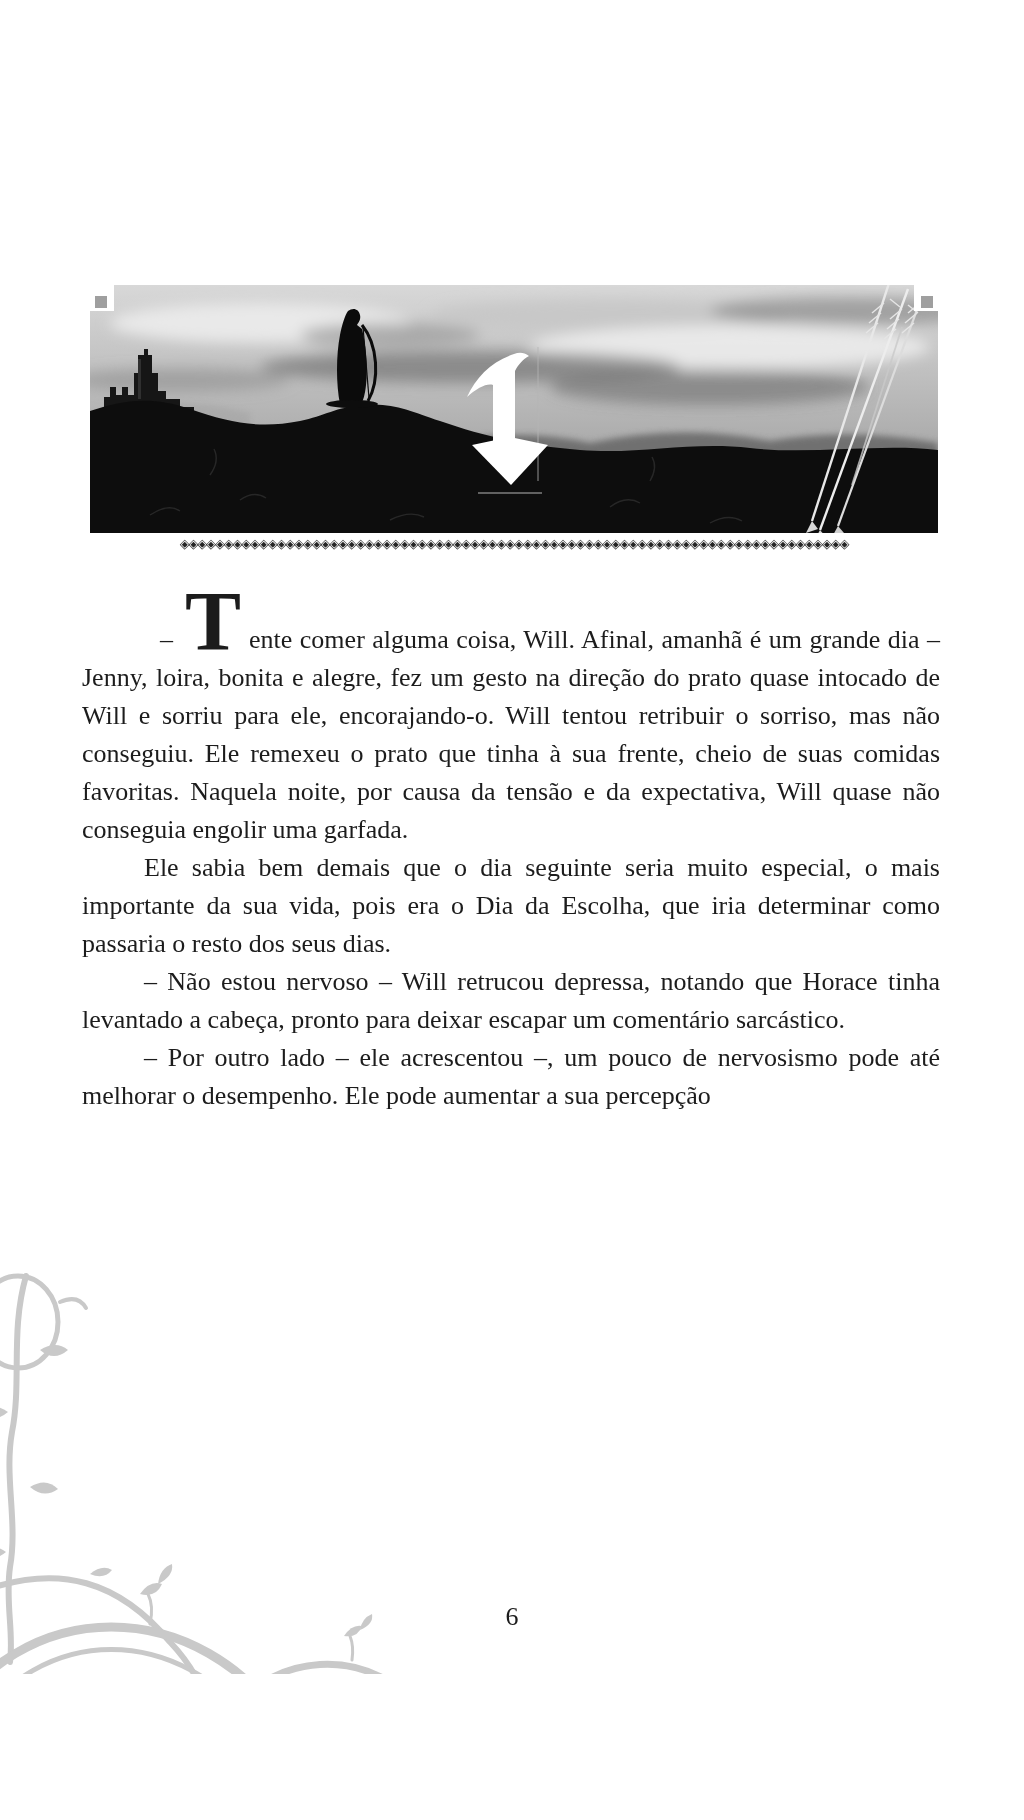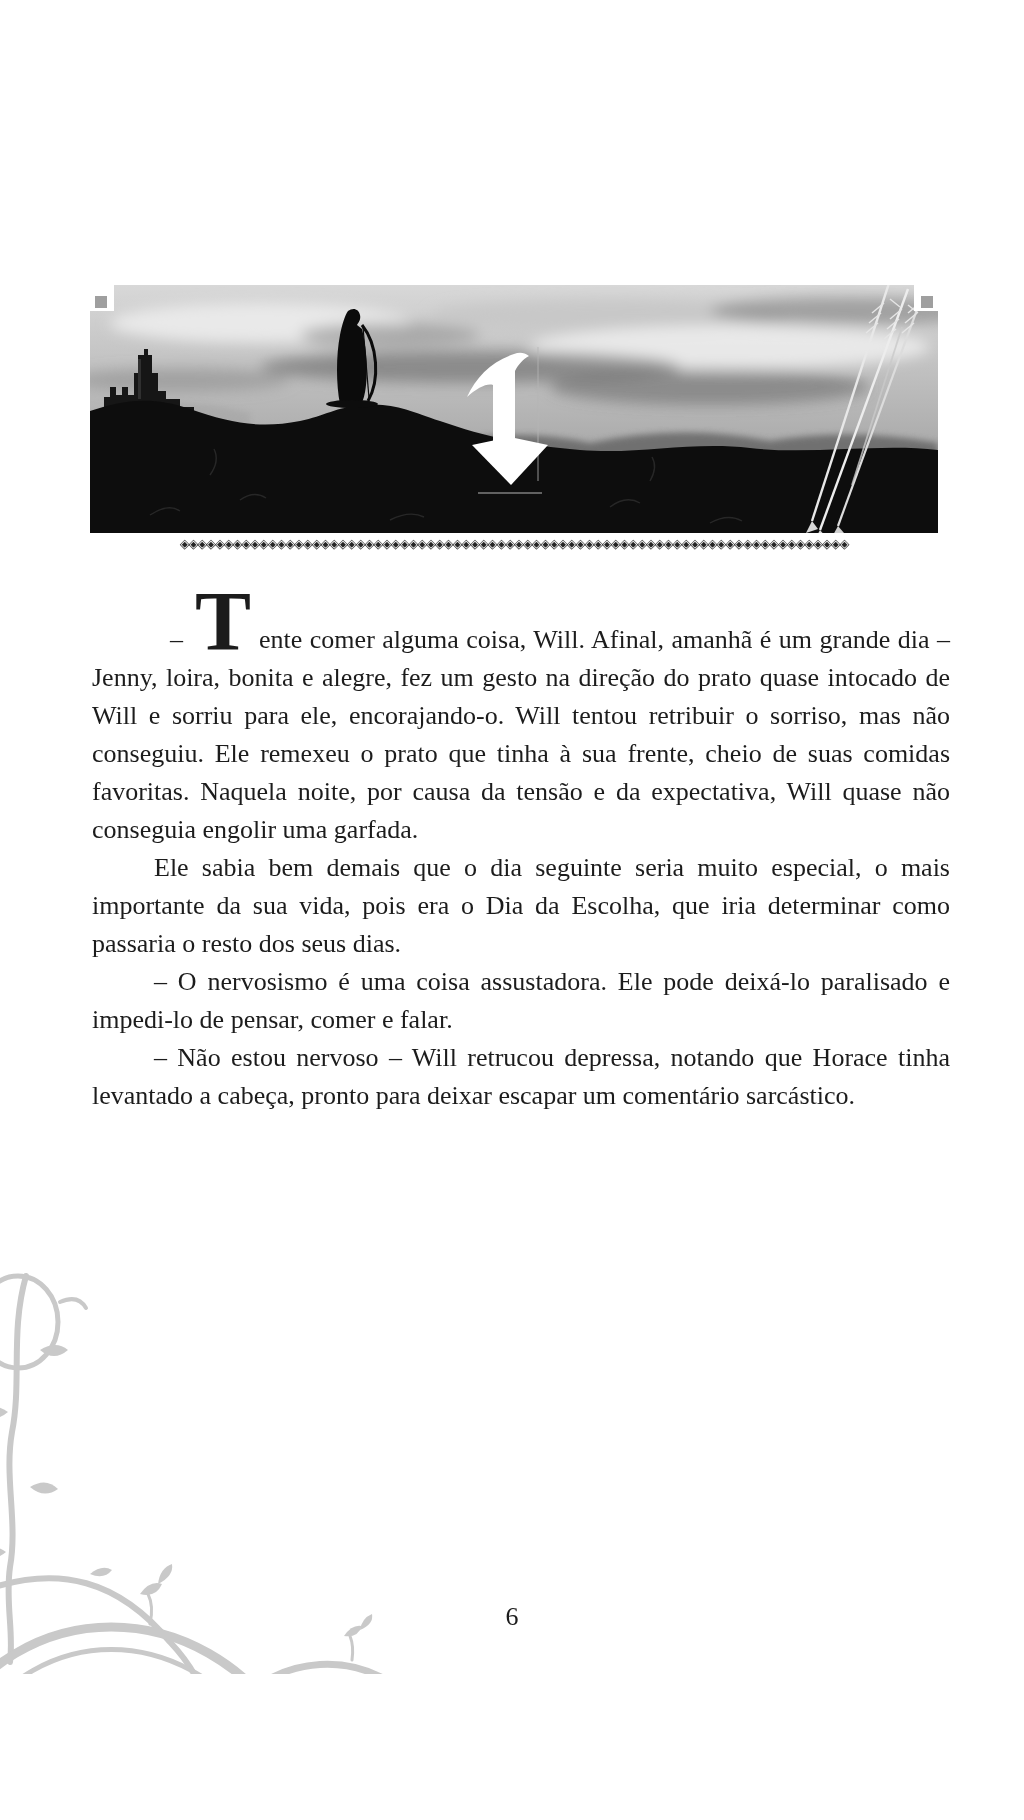--- a/index.html
+++ b/index.html
@@ -19,21 +19,21 @@
   
   .divider{
     position:absolute;left:90px;top:536px;width:848px;height:17px;
     overflow:hidden;white-space:nowrap;text-align:center;
     font-family:"DejaVu Sans",sans-serif;font-size:13px;line-height:16px;
     letter-spacing:-1.2px;color:#262626;
   }
 
   
   .text-block{
-    position:absolute;left:92px;top:560px;width:858px;
+    position:absolute;left:82px;top:560px;width:858px;
     font-size:26px;line-height:38px;text-align:justify;
   }
   .text-block p{margin:0;padding:0;text-indent:62px;}
   .text-block p.p-first{text-indent:0;margin-top:60px;}
   .lead-dash{margin-left:78px;}
   .initial{
     font-size:84px;line-height:0;font-weight:bold;letter-spacing:-2px;
     margin:0 10px 0 12px;position:relative;top:2px;
     font-family:"Liberation Serif",serif;
   }
@@ -147,22 +147,22 @@
         <rect x="831" y="11" width="12" height="12" fill="#9f9f9f"></rect>
       </g>
     </svg>
   </div>
 
   <div class="divider">◈◈◈◈◈◈◈◈◈◈◈◈◈◈◈◈◈◈◈◈◈◈◈◈◈◈◈◈◈◈◈◈◈◈◈◈◈◈◈◈◈◈◈◈◈◈◈◈◈◈◈◈◈◈◈◈◈◈◈◈◈◈◈◈◈◈◈◈◈◈◈◈◈◈◈◈</div>
 
   <div class="text-block">
     <p class="p-first"><span class="lead-dash">–</span><span class="initial">T</span><span>ente comer alguma coisa, Will. Afinal, amanhã é um grande dia – Jenny, loira, bonita e alegre, fez um gesto na direção do prato quase intocado de Will e sorriu para ele, encorajando-o. Will tentou retribuir o sorriso, mas não conseguiu. Ele remexeu o prato que tinha à sua frente, cheio de suas comidas favoritas. Naquela noite, por causa da tensão e da expectativa, Will quase não conseguia engolir uma garfada.</span></p>
     <p>Ele sabia bem demais que o dia seguinte seria muito especial, o mais importante da sua vida, pois era o Dia da Escolha, que iria determinar como passaria o resto dos seus dias.</p>
-    <p>– O nervosismo é uma coisa assustadora. Ele pode deixá-lo paralisado e impedi-lo de pensar, comer e falar.</p>
     <p>– Não estou nervoso – Will retrucou depressa, notando que Horace tinha levantado a cabeça, pronto para deixar escapar um comentário sarcástico.</p>
+    <p>– Por outro lado – ele acrescentou –, um pouco de nervosismo pode até melhorar o desempenho. Ele pode aumentar a sua percepção</p>
   </div>
 
   <div class="page-number">6</div>
 
   <div class="floral">
     <svg viewBox="0 0 430 412">
       <g stroke="#c9c9c9" fill="none" stroke-linecap="round">
         <ellipse cx="18" cy="60" rx="40" ry="46" stroke-width="5"></ellipse>
         <path d="M26,14 C10,70 22,120 12,170 C4,215 18,260 10,305 C5,340 14,370 10,400" stroke-width="6"></path>
         <path d="M60,40 q18,-8 26,6" stroke-width="4"></path>

